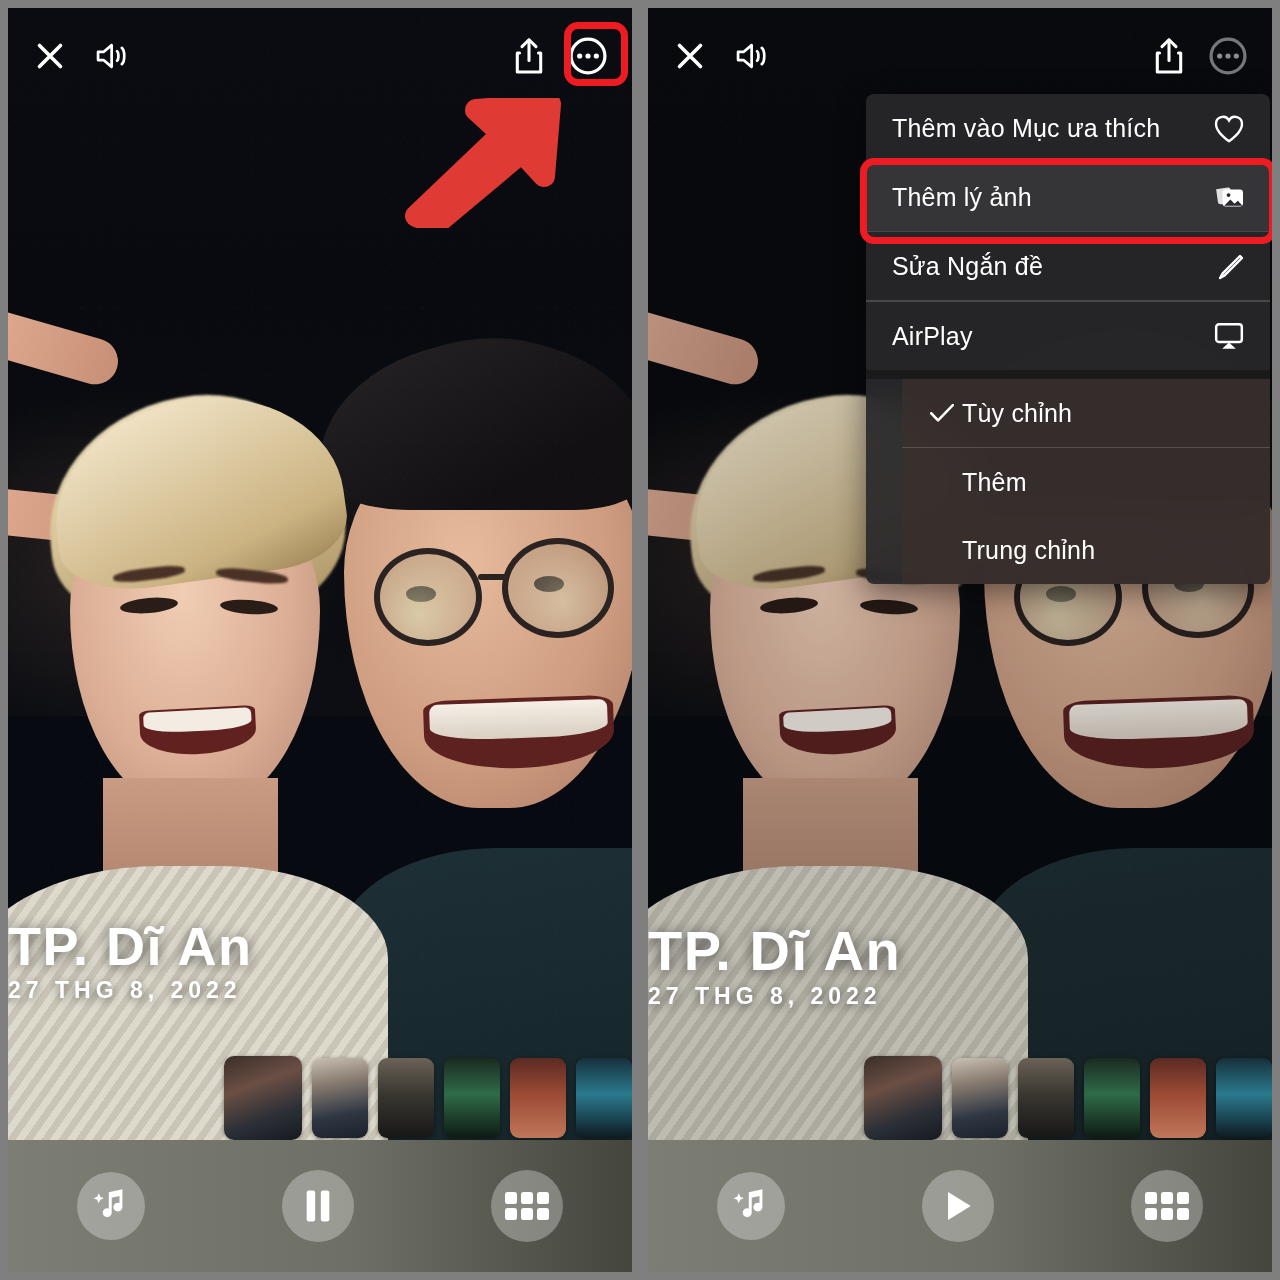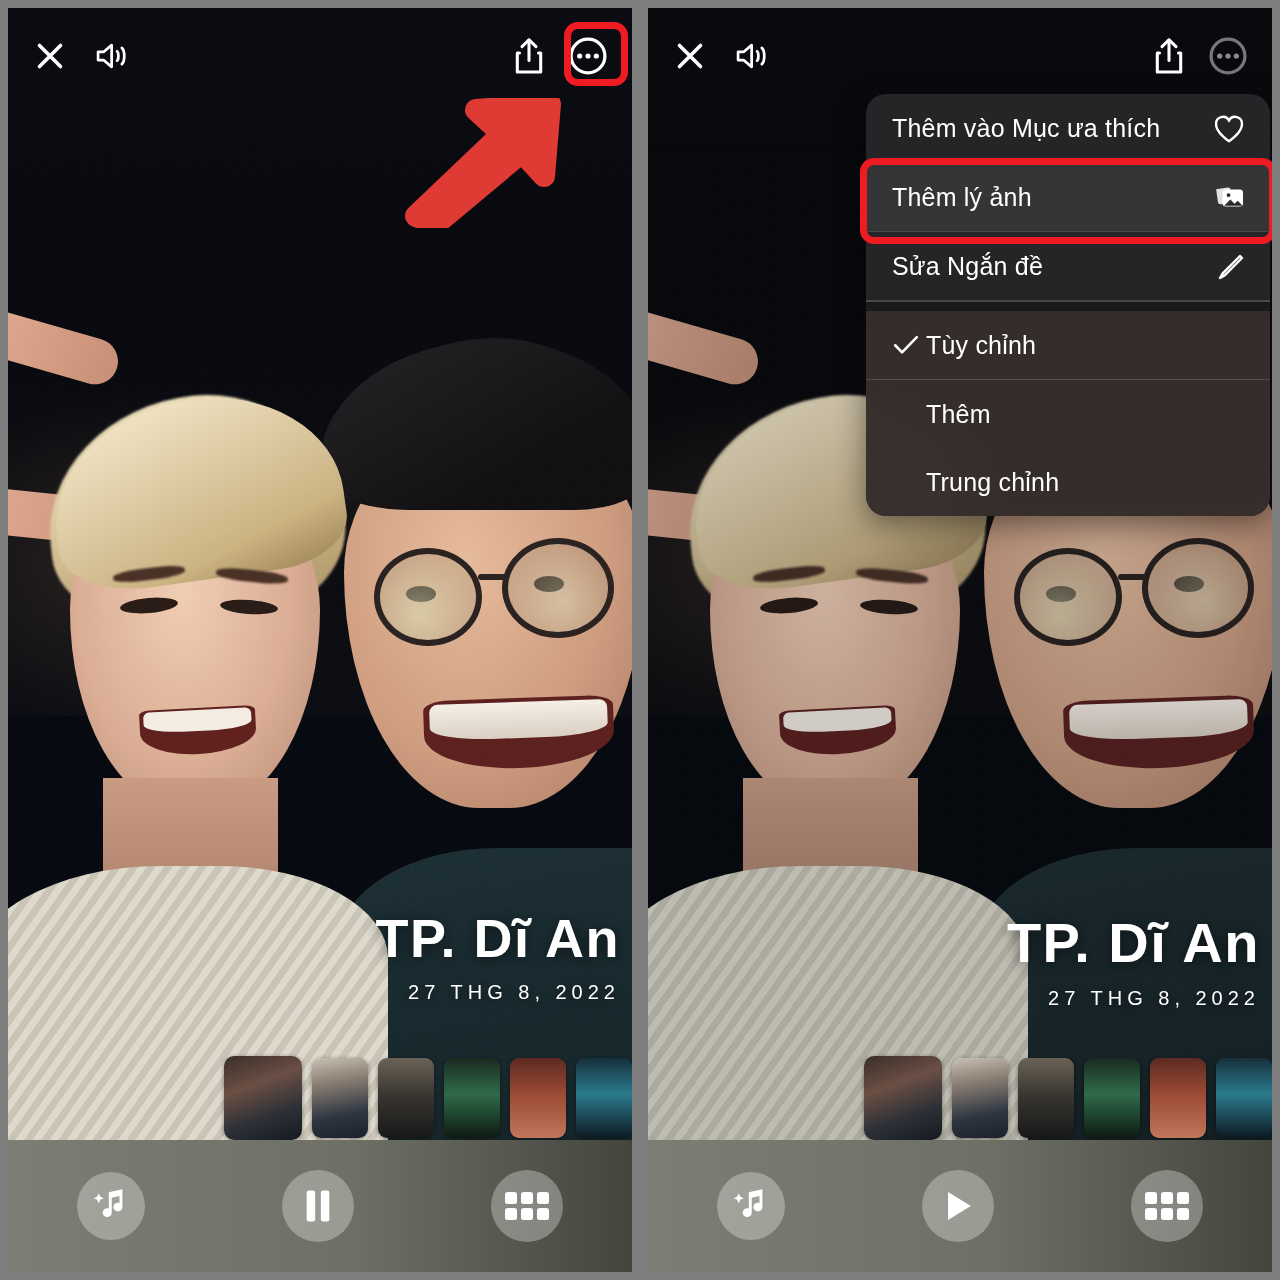--- a/index.html
+++ b/index.html
@@ -92,24 +92,24 @@
     background:linear-gradient(95deg,#e2ad93,#c78f76); border-radius:24px; transform:rotate(6deg); }
 
   
   .topbar { position:absolute; left:0; top:0; width:100%; height:96px; z-index:20;
     display:flex; align-items:center; padding:0 24px; }
   .tb-left { display:flex; align-items:center; gap:26px; }
   .tb-right { margin-left:auto; display:flex; align-items:center; gap:22px; }
   .ic { color:#fff; display:flex; align-items:center; justify-content:center; }
 
   
-  .memtitle { position:absolute; left:0; right:12px; bottom:268px; text-align:right; z-index:15; }
+  .memtitle { position:absolute; left:0; right:0; bottom:268px; text-align:left; z-index:15; }
   .memtitle .t { color:#fff; font-size:54px; font-weight:700; letter-spacing:1.5px;
     text-shadow:0 2px 14px rgba(0,0,0,.55); }
-  .memtitle .d { margin-top:12px; color:#fff; font-size:20px; font-weight:400;
+  .memtitle .d { color:#fff; font-size:23px; font-weight:700;
     letter-spacing:5px; text-shadow:0 2px 10px rgba(0,0,0,.55); }
   .panel.right .memtitle { bottom:262px; }
   .panel.right .memtitle .t { font-size:56px; }
 
   
   .strip { position:absolute; left:0; bottom:132px; width:100%; height:84px; z-index:16;
     display:flex; align-items:center; justify-content:flex-end; gap:10px; padding-right:0px; }
   .thumb { width:56px; height:80px; border-radius:9px; overflow:hidden; flex:0 0 auto;
     box-shadow:0 1px 4px rgba(0,0,0,.4); }
   .thumb.sel { width:78px; height:84px; border-radius:10px; }
@@ -129,23 +129,23 @@
   .cbtn.small { width:68px; height:68px; }
   .grid3 { display:grid; grid-template-columns:repeat(3,12px); grid-template-rows:repeat(2,12px); gap:4px; }
   .grid3 i { display:block; width:12px; height:12px; background:#fff; border-radius:2.5px; }
 
   
   .redbox { position:absolute; border:7px solid #ee1c22; border-radius:14px; z-index:60; pointer-events:none; }
   .arrow { position:absolute; z-index:55; }
 
   
   .menu { position:absolute; left:218px; top:86px; width:404px; z-index:40;
-    border-radius:20px; overflow:hidden; backdrop-filter:blur(18px);
+    border-radius:8px; overflow:hidden; backdrop-filter:blur(18px);
     background:rgba(40,40,42,.93); box-shadow:0 8px 30px rgba(0,0,0,.45); }
-  .menu .sec2 { background:rgba(58,48,45,.78); }
+  .menu .sec2 { background:rgba(58,48,45,.78);margin-left:36px; }
   .mrow { display:flex; align-items:center; height:68px; padding:0 24px 0 26px; position:relative; }
   .mrow .lbl { color:#fff; font-size:25px; font-weight:400; letter-spacing:.2px; }
   .mrow .mi { margin-left:auto; color:#fff; display:flex; align-items:center; }
   .mrow .chk { width:34px; color:#fff; font-size:25px; display:flex; align-items:center; }
   .sep { height:1px; background:rgba(255,255,255,.16); margin:0; }
   .gap { height:9px; background:rgba(22,22,24,.72); }
   .m-hl { background:rgba(54,54,56,.98); }
 </style>
 </head>
 <body>
@@ -401,20 +401,29 @@
         <span class="mi">
           <svg width="32" height="32" viewBox="0 0 24 24" fill="none" stroke="#fff" stroke-width="1.8" stroke-linecap="round" stroke-linejoin="round">
               <path d="M19.5 4.5l-13 13L4.5 21l3.5-2 13-13z"></path>
             </svg>
         </span>
       </div>
       <div class="sep"></div>
 
       <div class="sep"></div>
 
+      <div class="mrow">
+        <span class="lbl">AirPlay</span>
+        <span class="mi">
+          <svg width="34" height="30" viewBox="0 0 24 22" fill="none" stroke="#fff" stroke-width="1.8" stroke-linejoin="round">
+              <rect x="2.6" y="2.4" width="18.8" height="13" rx="2"></rect>
+              <path d="M12 15.8l5 4.6H7z" fill="#fff" stroke="none"></path>
+            </svg>
+        </span>
+      </div>
 
       <div class="gap"></div>
 
       <div class="sec2">
         <div class="mrow">
           <span class="chk">
             <svg width="28" height="24" viewBox="0 0 22 18" fill="none" stroke="#fff" stroke-width="2" stroke-linecap="round" stroke-linejoin="round">
                 <path d="M2.5 9.2l5.4 5.6L19.5 2.8"></path>
               </svg>
           </span>

